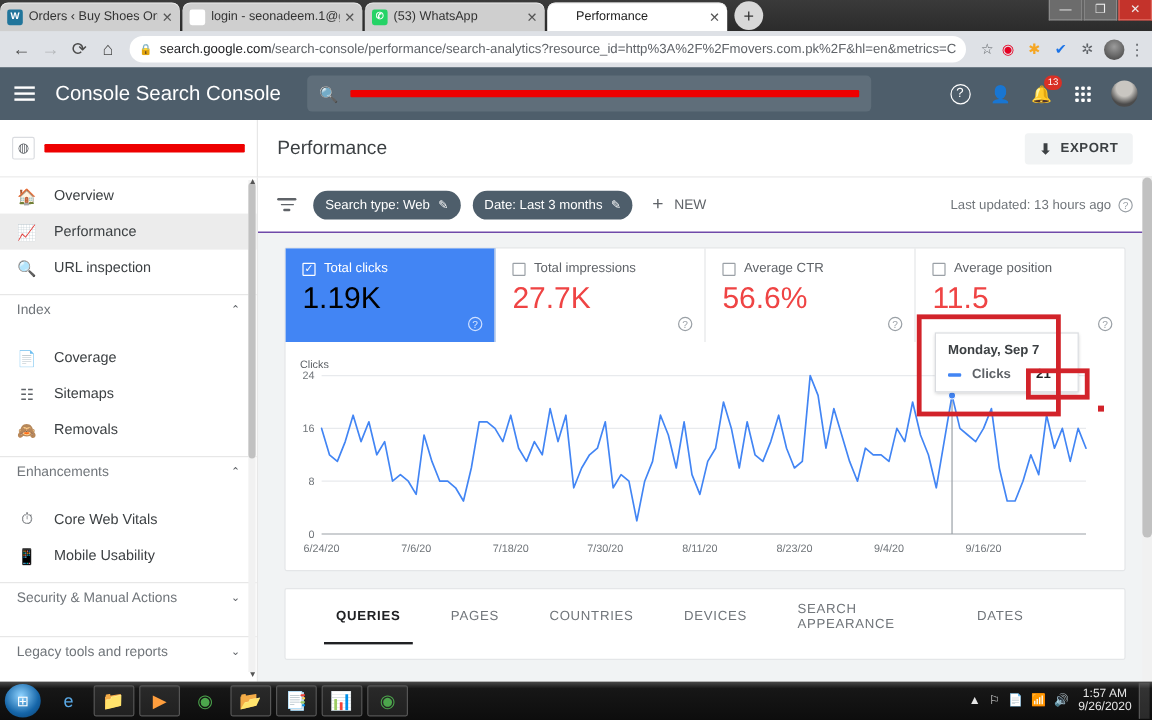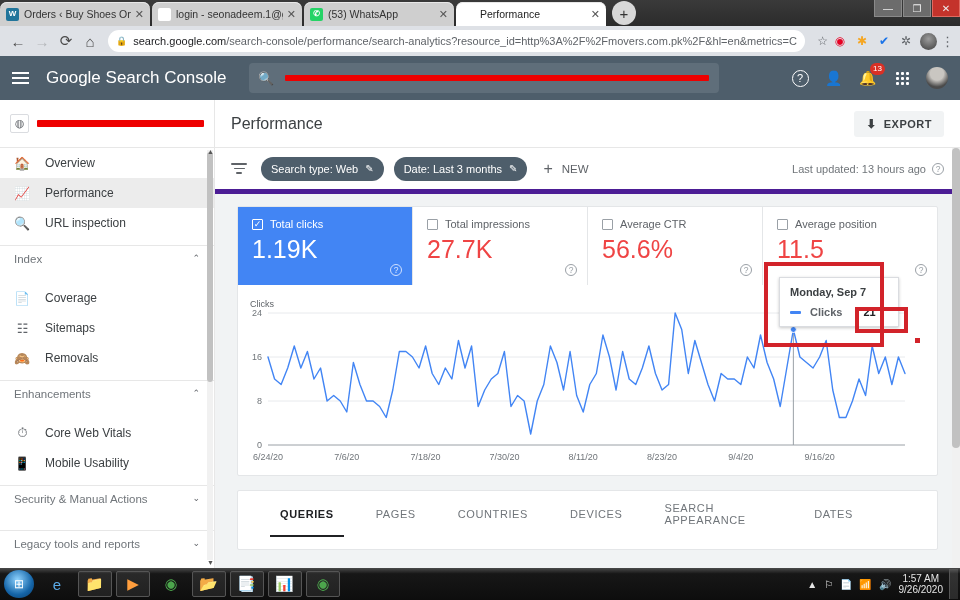--- a/index.html
+++ b/index.html
@@ -169,21 +169,21 @@
               background: #c1c1c1; border-radius: 3px; }
   .sb-arrow { position: absolute; right: 0px; font-size: 7px; color: #555; }
 
   
   .content {
     position: absolute; top: 148px; left: 215px; width: 745px; height: 420px;
     background: #f1f3f4; overflow: hidden;
   }
   .filter-bar {
     height: 46px; background: #fff; display: flex; align-items: center;
-    padding: 0 16px; border-bottom: 5px solid #4c1d95;
+    padding: 0 16px; border-bottom: 1px solid #4c1d95;
   }
   .filter-ic { display: flex; flex-direction: column; gap: 2.5px; width: 16px; margin-right: 14px; }
   .filter-ic i { display: block; height: 1.8px; background: #5f6368; border-radius: 1px; }
   .filter-ic i:nth-child(1) { width: 16px; }
   .filter-ic i:nth-child(2) { width: 11px; margin-left: 2.5px; }
   .filter-ic i:nth-child(3) { width: 6px; margin-left: 5px; }
   .chip {
     height: 24px; border-radius: 12px; background: #4e5e6b; color: #fff;
     display: flex; align-items: center; padding: 0 10px; font-size: 11px;
     margin-right: 10px; gap: 7px;
@@ -209,21 +209,21 @@
   .metric:last-child { border-right: none; }
   .metric.selected { background: #4285f4; }
   .metric .mlabel { display: flex; align-items: center; gap: 7px;
                     font-size: 11px; color: #5f6368; }
   .metric.selected .mlabel { color: #fff; }
   .cbx { width: 11px; height: 11px; border: 1.4px solid #9aa0a6; border-radius: 1px;
          display: inline-block; flex: 0 0 11px; }
   .metric.selected .cbx { border-color: #fff; color: #fff; font-size: 9px;
          line-height: 9px; text-align: center; }
   .metric .mval { font-size: 25px; color: #ef4444; margin-top: 5px; font-weight: 400; }
-  .metric.selected .mval { color: #ffffff; }
+  .metric.selected .mval { color: #000000; }
   .metric .mq { position: absolute; right: 10px; bottom: 9px; }
   .metric.selected .mq { border-color: #cfe0ff; color: #dce9ff; }
 
   .chart-wrap { position: relative; height: 190px; padding: 10px 0 0 0; }
   .tabs-card { margin: 14px 22px 0 22px; background: #fff;
                border: 1px solid #e4e6e8; border-radius: 2px; height: 60px; }
   .tabs { display: flex; height: 46px; padding: 0 42px; align-items: center; }
   .tab-item { font-size: 11px; color: #70757a; letter-spacing: .6px;
               margin-right: 42px; position: relative; height: 46px;
               display: flex; align-items: center; }
@@ -329,21 +329,21 @@
       </div>
     <div class="kebab">⋮</div>
   </div>
 
   <div class="gsc-header">
     <div class="hamburger">
       <span></span>
         <span></span>
         <span></span>
     </div>
-    <div class="brand"><b>Google</b><span class="light"> Search Console</span></div>
+    <div class="brand"><b>Console</b><span class="light"> Search Console</span></div>
     <div class="gsc-search">
       <span class="mag">🔍</span>
       <span class="redact"></span>
     </div>
     <div class="hdr-icons">
       <div class="hdr-ic">
           <span class="helpic">?</span>
         </div>
       <div class="hdr-ic">👤</div>
       <div class="hdr-ic">🔔

